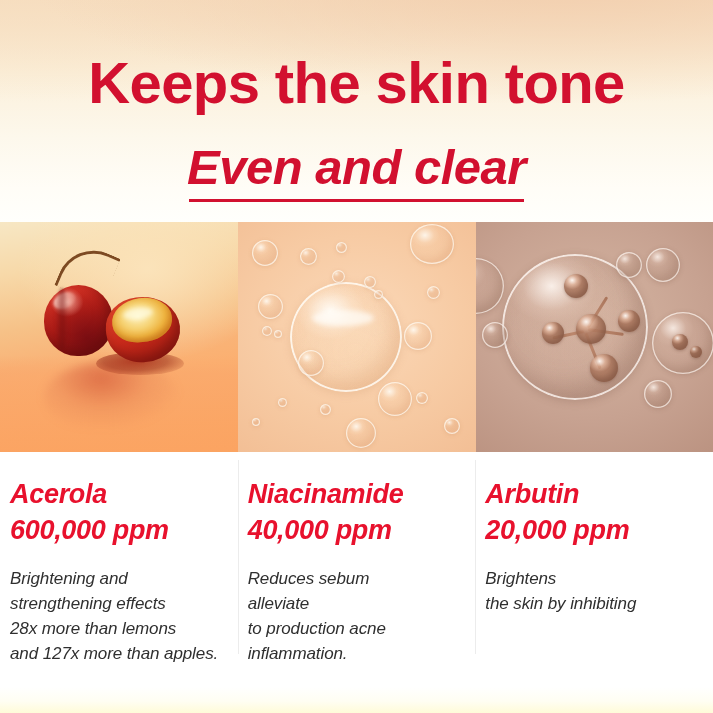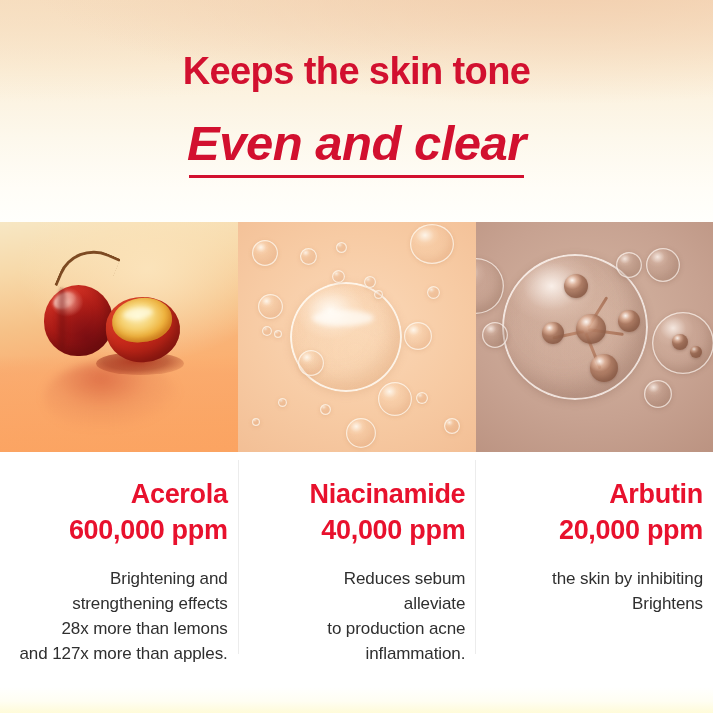--- a/index.html
+++ b/index.html
@@ -34,23 +34,23 @@
       linear-gradient(180deg, #f7e2c6 0%, #fbefd9 30%, #fdf8ec 62%, #fffdf7 85%, #fffffc 100%);
   }
   .headline-block {
     position: absolute;
     left: 0;
     top: 0;
     width: 713px;
     text-align: center;
   }
   .headline-1 {
-    margin: 0;
+    margin: 12px;
     padding-top: 44px;
-    font-size: 38px;
+    font-size: 58px;
     line-height: 54px;
     font-weight: 700;
     letter-spacing: -0.6px;
     color: #d2102f;
     white-space: nowrap;
   }
   .headline-2-wrap {
     display: inline-block;
     position: relative;
     margin-top: 16px;
@@ -284,22 +284,23 @@
     top: 452px;
     width: 713px;
     height: 232px;
     display: flex;
     background: #ffffff;
   }
   .col {
     position: relative;
     flex: 1 1 0;
     padding: 26px 10px 0 10px;
-    text-align: right;
+    text-align: left;
     box-sizing: border-box;
+    font-style: italic;
   }
   .col + .col::before {
     content: "";
     position: absolute;
     left: 0;
     top: 8px;
     bottom: 30px;
     width: 1px;
     background: #ececec;
   }
@@ -438,21 +439,21 @@
         <span>alleviate</span>
         <span>to production acne</span>
         <span>inflammation.</span>
       </p>
     </div>
 
     <div class="col">
       <p class="ing-name">Arbutin</p>
       <p class="ing-amount">20,000 ppm</p>
       <p class="ing-desc">
+        <span>Brightens</span>
         <span>the skin by inhibiting</span>
-        <span>Brightens</span>
       </p>
     </div>
 
   </div>
 
   <div class="bottom-glow"></div>
 </div>
 
 </body></html>

